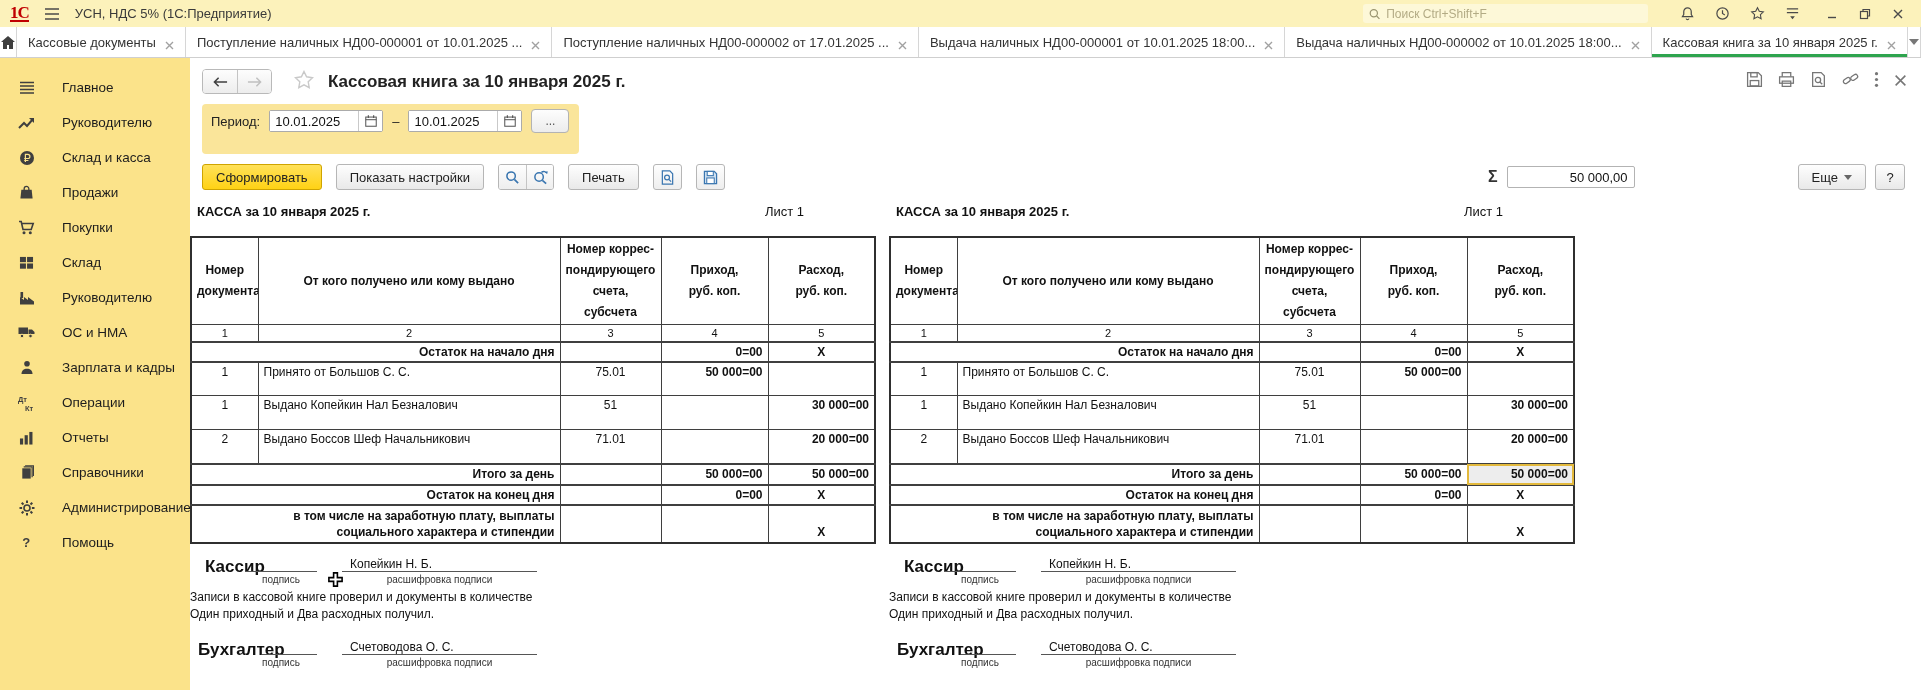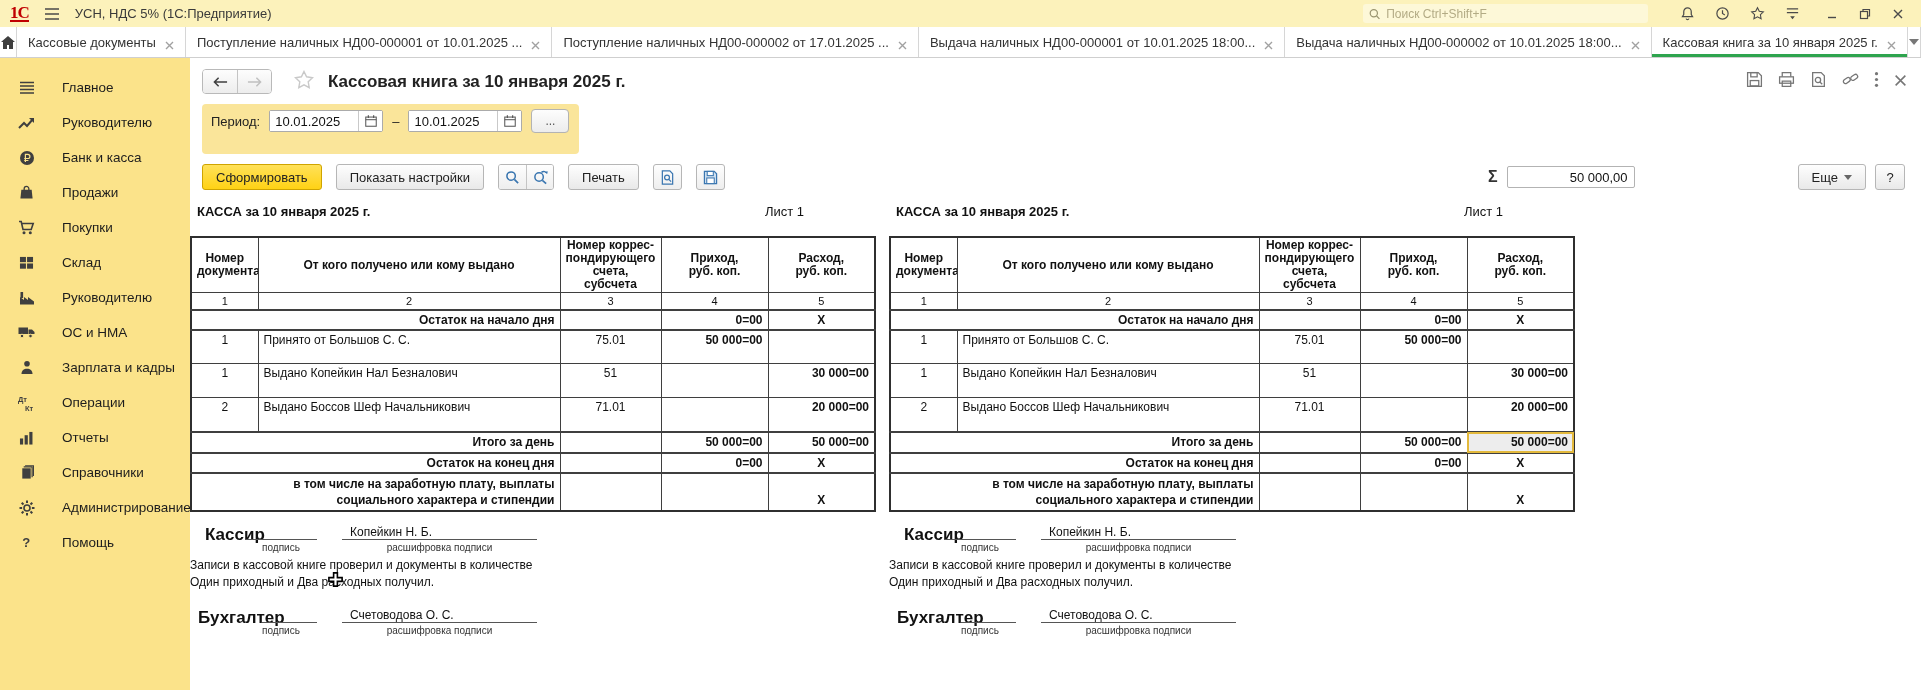--- a/index.html
+++ b/index.html
@@ -77,21 +77,21 @@
   .gap28 { width:145px; }
 
   
   .report { position:relative; margin:14px 0 0 0; display:flex;gap:15px; }
   .sheet { width:684px; flex:none; }
   .sheet-cap { position:relative; height:18px; margin-bottom:14px; font-size:13px; color:#111; }
   .cap-text { position:absolute; left:7px; font-weight:bold; }
   .cap-sheetno { position:absolute; left:575px; }
   table.cashbook { border-collapse:collapse; table-layout:fixed; width:684px; border:2px solid #2f2f2f; }
   .cashbook th, .cashbook td { border:1px solid #3f3f3f; font-size:12px; color:#111; padding:1px 5px; overflow:hidden; }
-  .cashbook thead th { font-weight:bold; text-align:center; vertical-align:middle; white-space:pre-line; height:54px; line-height:13px; }
+  .cashbook thead th { font-weight:bold; text-align:center; vertical-align:middle; white-space:pre-line; height:54px; line-height:21px; }
   .n-row td { text-align:center; height:17px; padding:0; font-size:11px; }
   .r-summary td { font-weight:bold; height:19px; border-top-width:2px; border-bottom-width:2px; }
   .r-total td   { font-weight:bold; height:21px; border-top-width:2px; border-bottom-width:2px; }
   .r-note td { font-weight:bold; height:38px; }
   .c-label { text-align:right; white-space:pre-line; line-height:16px; }
   .r-entry td { height:34px; vertical-align:top; padding-top:2px; }
   .c-num { text-align:center; font-weight:normal; }
   .c-who { text-align:left; font-weight:normal; }
   .c-acc { text-align:center; font-weight:normal; }
   .c-in, .c-out { text-align:right; font-weight:bold; }
@@ -244,21 +244,21 @@
         </span>
         <span>Руководителю</span>
       </div>
       <div class="side-item">
         <span class="ic">
           <svg width="16" height="16" viewBox="0 0 16 16">
             <circle cx="8" cy="8" r="7" fill="#3f3f3f"></circle>
             <path d="M6.4 12V4.3h2.4a2.1 2.1 0 010 4.2H5.2M5.2 10.5h4.2" fill="none" stroke="#fbe38a" stroke-width="1.2"></path>
           </svg>
         </span>
-        <span>Банк и касса</span>
+        <span>Склад и касса</span>
       </div>
       <div class="side-item">
         <span class="ic">
           <svg width="15" height="15" viewBox="0 0 16 16">
             <path d="M2.5 5h11l1 9.5h-13z" fill="#3f3f3f"></path>
             <path d="M5.5 6V4a2.5 2.5 0 015 0v2" fill="none" stroke="#3f3f3f" stroke-width="1.4"></path>
           </svg>
         </span>
         <span>Продажи</span>
       </div>

